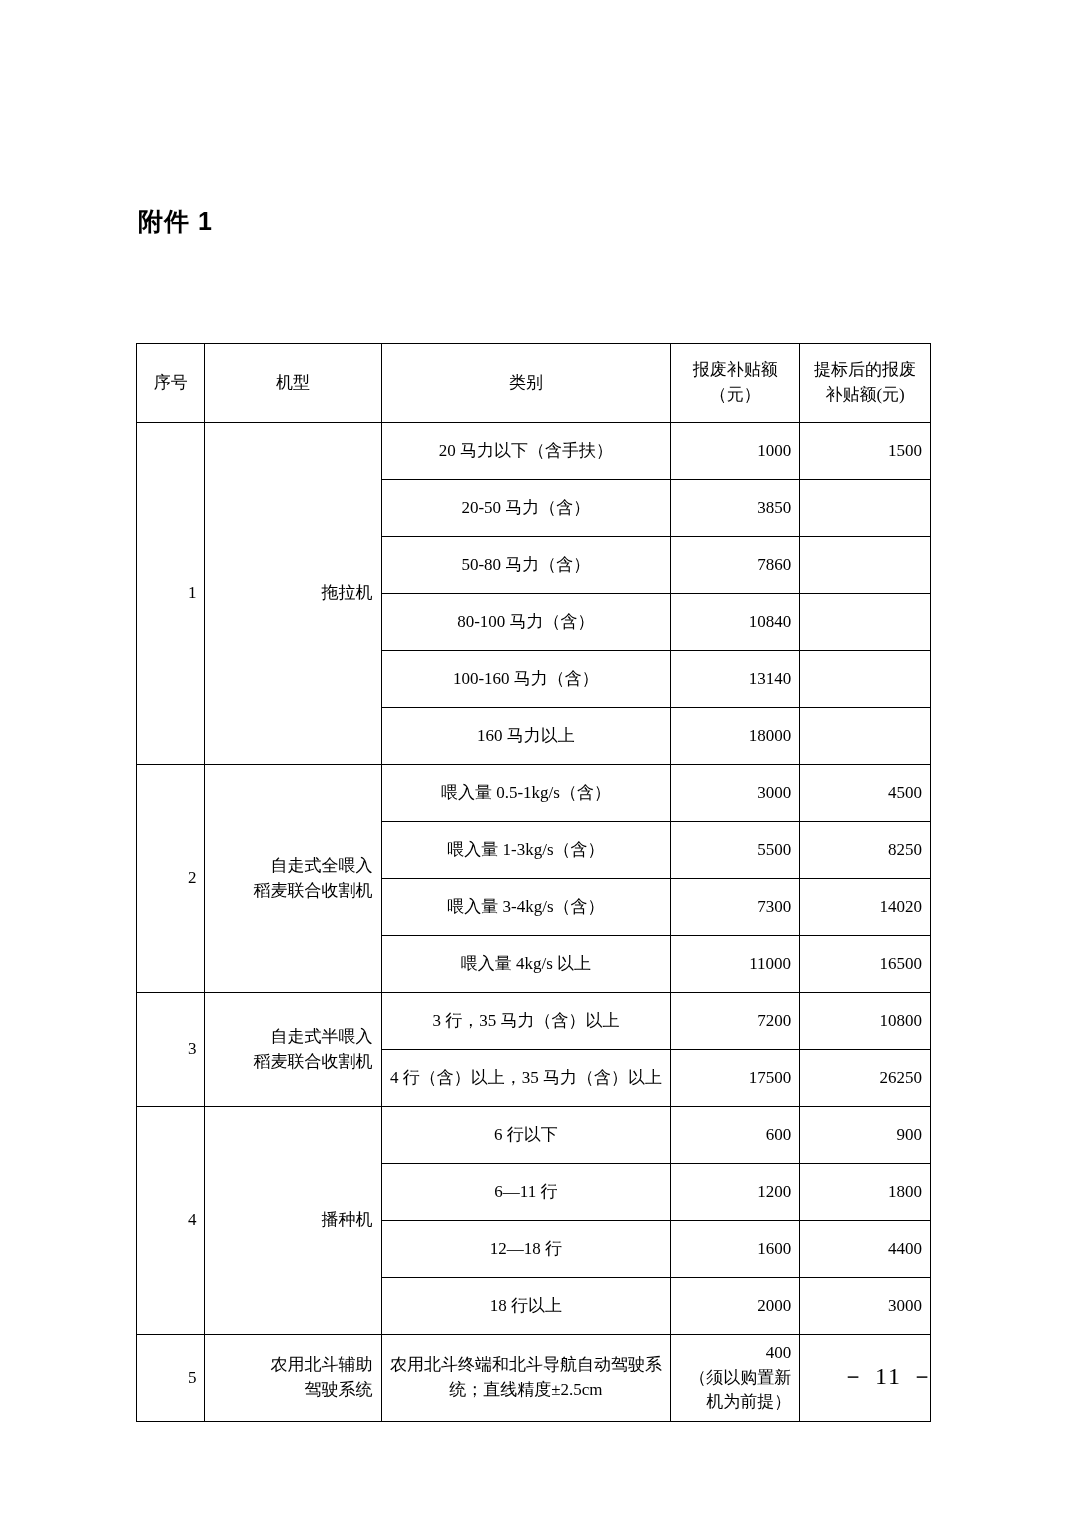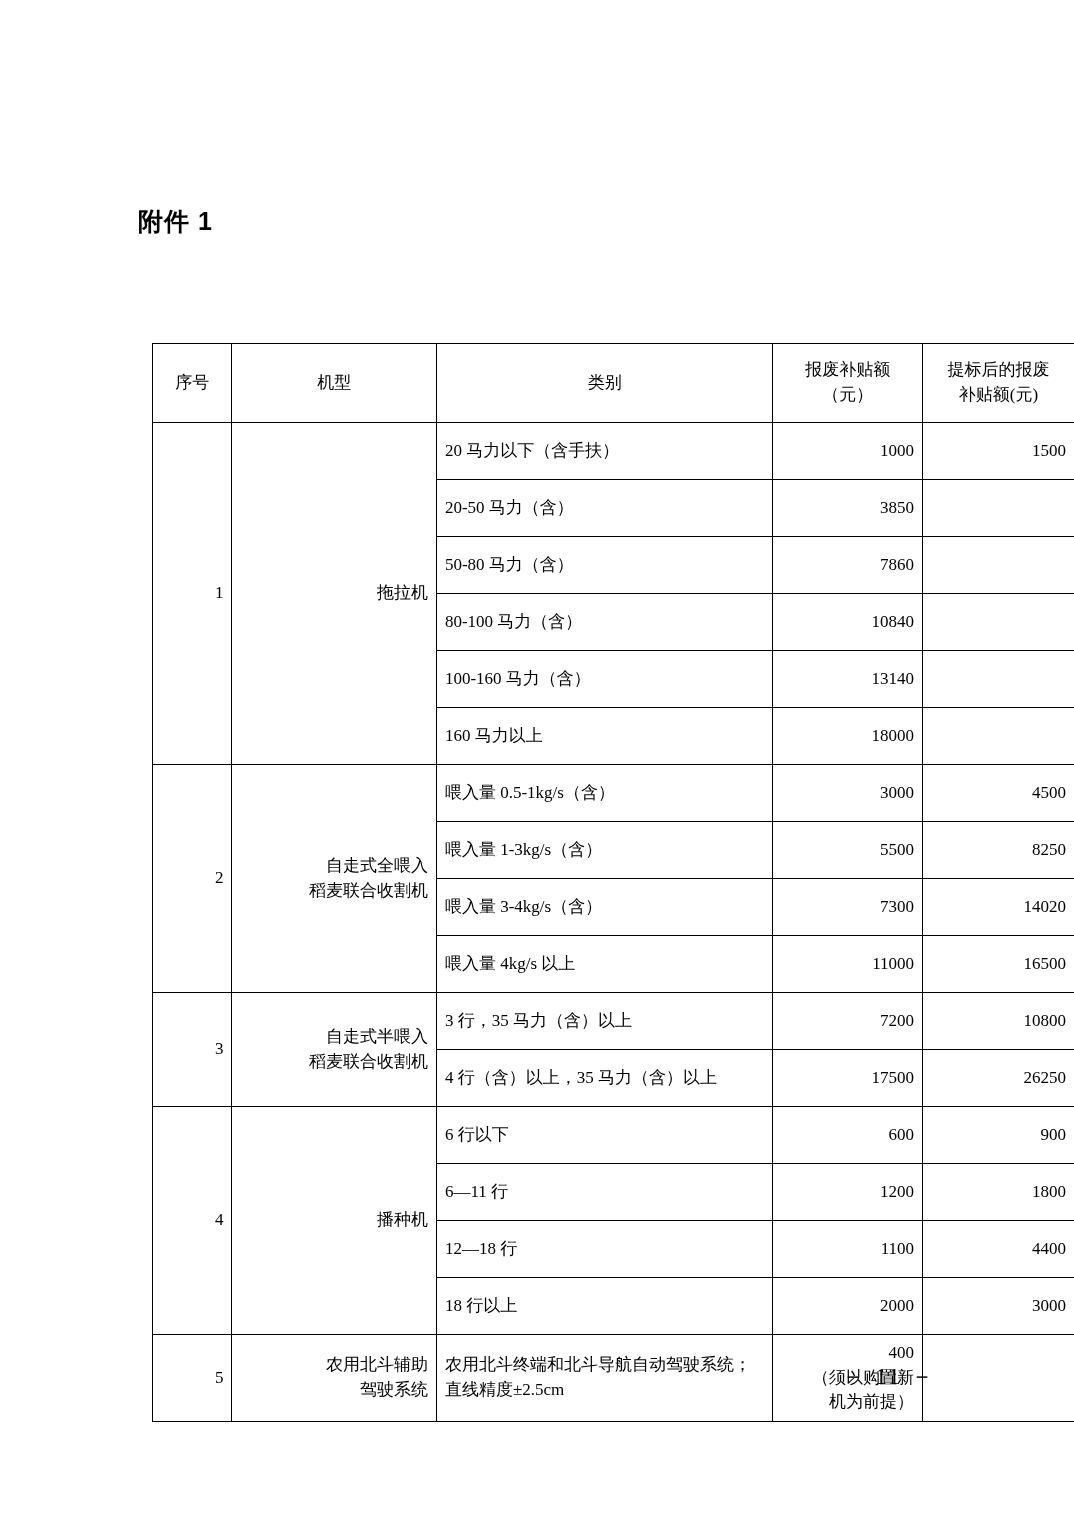--- a/index.html
+++ b/index.html
@@ -37,23 +37,23 @@
     right: 0;
     top: 268px;
     text-align: center;
     font-family: "Liberation Serif", "DejaVu Serif", serif;
     font-size: 36px;
     font-weight: bold;
     letter-spacing: 1px;
   }
   table.subsidy-table {
     position: absolute;
-    left: 152px;
+    left: 136px;
     top: 343px;
-    width: 923px;
+    width: 795px;
     border-collapse: collapse;
     table-layout: fixed;
   }
   table.subsidy-table th,
   table.subsidy-table td {
     border: 1px solid #000000;
     font-size: 17px;
     font-family: "Liberation Serif", "DejaVu Serif", serif;
     padding: 6px 8px;
     vertical-align: middle;
@@ -67,21 +67,21 @@
   .col-seq { width: 68px; }
   .col-model { width: 175px; }
   .col-category { width: 288px; }
   .col-amount { width: 128px; }
   .col-raised { width: 130px; }
 
   td.c-seq, td.c-model, td.c-amount, td.c-raised {
     text-align: right;
   }
   td.c-category {
-    text-align: left;
+    text-align: center;
   }
   td.row-cell {
     height: 44px;
   }
   th.hdr-small {
     font-size: 16px;
   }
   .nowrap-block { white-space: pre-line; }
   .page-number {
     position: absolute;
@@ -200,21 +200,21 @@
         <td class="c-amount row-cell">600</td>
         <td class="c-raised row-cell">900</td>
       </tr>
       <tr>
         <td class="c-category row-cell">6—11 行</td>
         <td class="c-amount row-cell">1200</td>
         <td class="c-raised row-cell">1800</td>
       </tr>
       <tr>
         <td class="c-category row-cell">12—18 行</td>
-        <td class="c-amount row-cell">1100</td>
+        <td class="c-amount row-cell">1600</td>
         <td class="c-raised row-cell">4400</td>
       </tr>
       <tr>
         <td class="c-category row-cell">18 行以上</td>
         <td class="c-amount row-cell">2000</td>
         <td class="c-raised row-cell">3000</td>
       </tr>
 
       <tr>
         <td class="c-seq row-cell">5</td>

